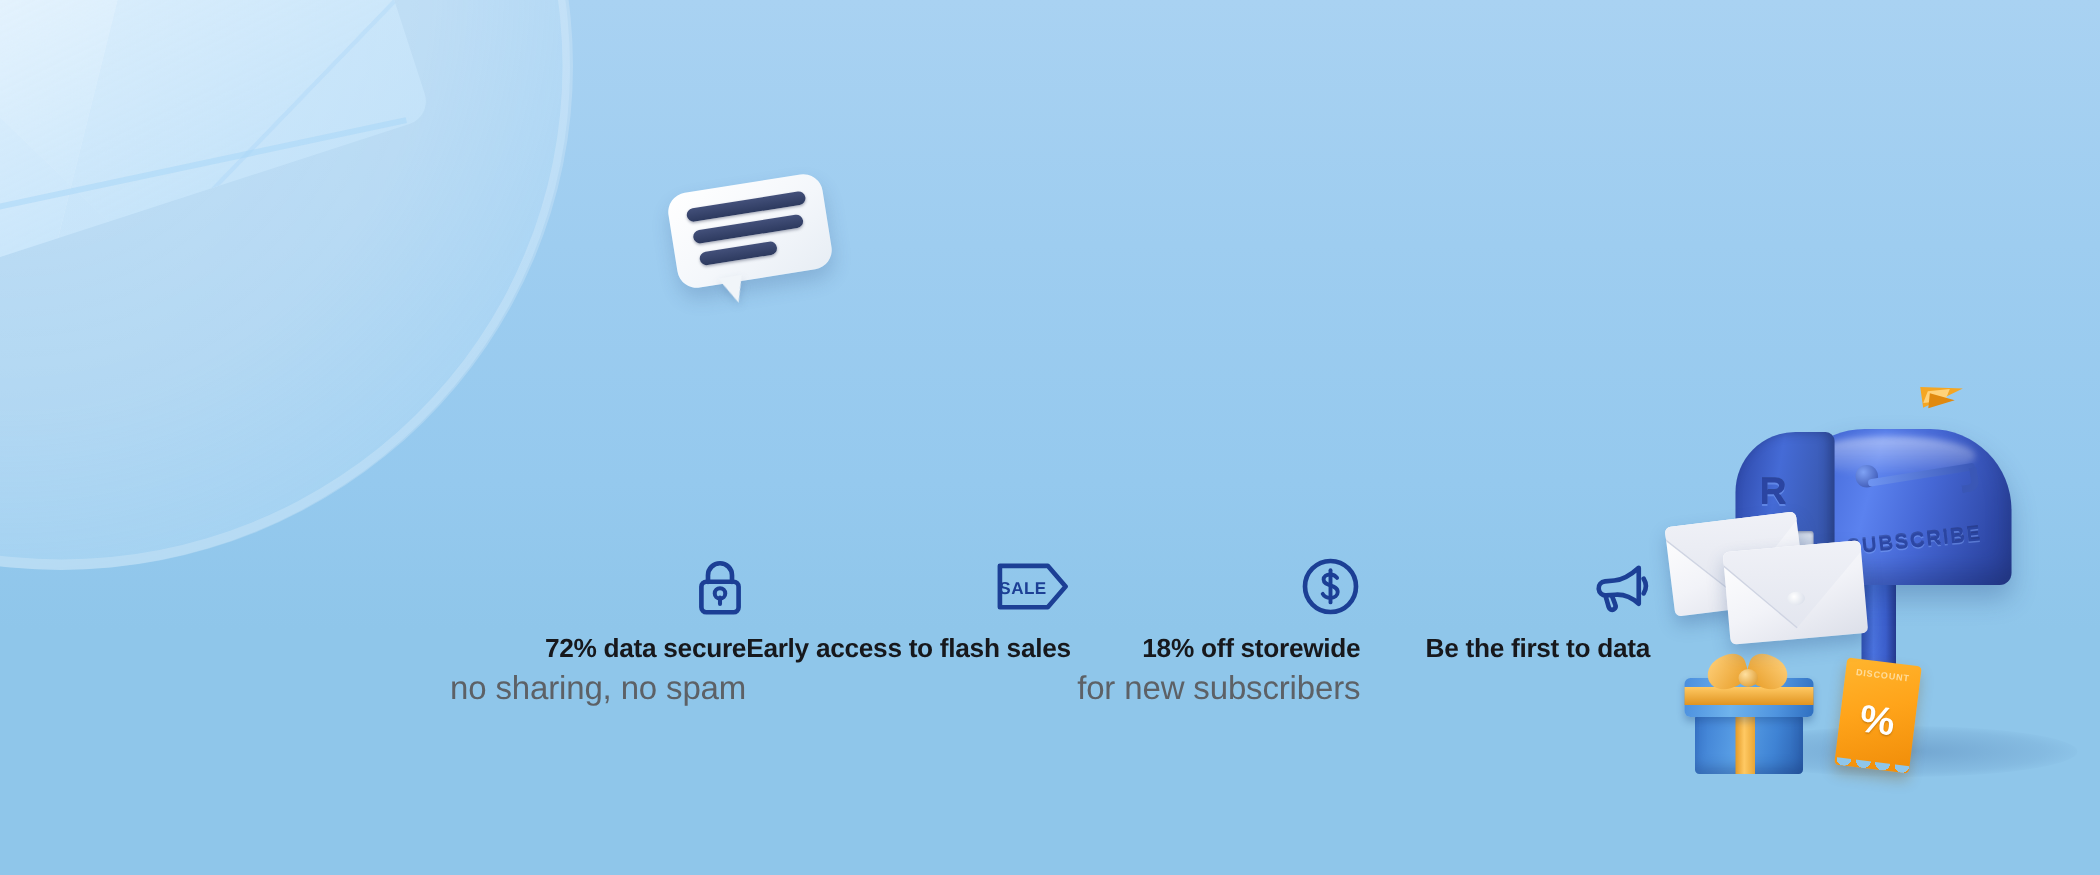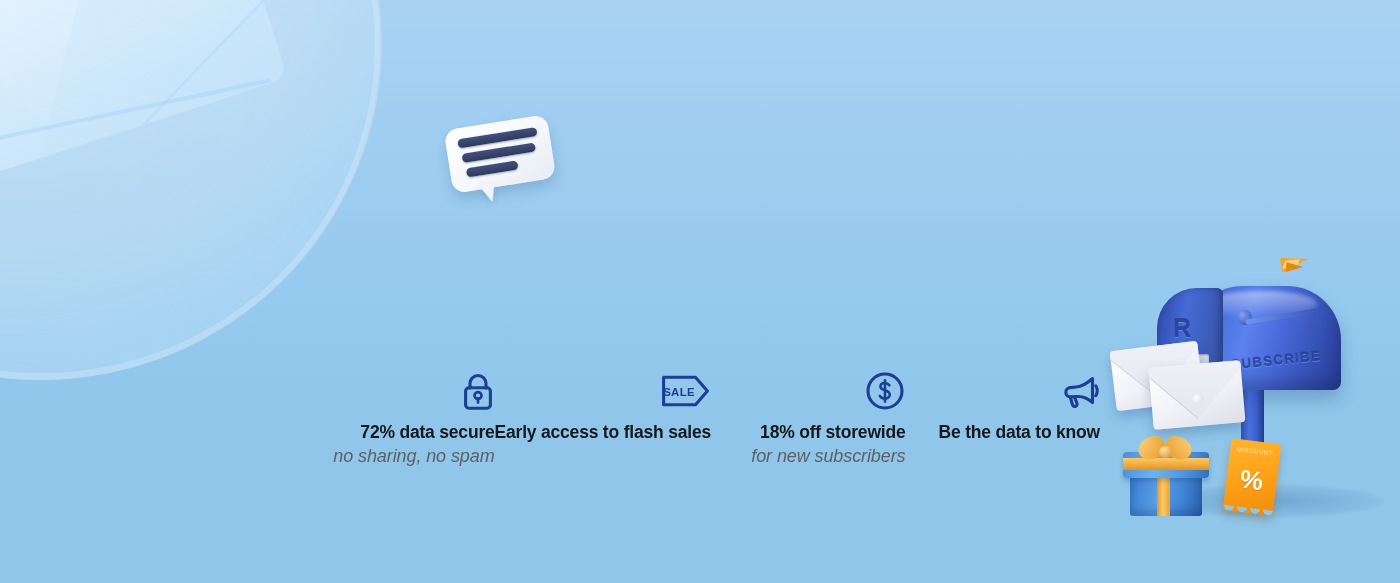--- a/index.html
+++ b/index.html
@@ -132,28 +132,27 @@
   }
   .feature .title {
     font-size:17.5px;
     font-weight:bold;
     color:#17181c;
     letter-spacing:-0.2px;
     line-height:1.15;
     white-space:nowrap;
   }
   .feature .sub {
-    font-size:18px;
+    font-size:22px;
     font-weight:normal;
     color:#5d6166;
     letter-spacing:-0.1px;
     line-height:1.3;
     margin-top:3px;
     white-space:nowrap;
-    font-style:italic;
   }
 
   
   .mailbox-scene {
     position:absolute;
     left:1095px; top:238px;
     width:305px; height:300px;
   }
 
   
@@ -458,21 +457,21 @@
     </div>
 
     <div class="feature">
       <div class="icon">
         <svg width="44" height="40" viewBox="0 0 44 40" fill="none">
           <path d="M36.5 7.5 C31 12.5 25.5 15.6 20.2 16 L14 16.6 C11.4 16.9 9.6 19 9.8 21.6 C10 24.2 12.2 26.1 14.8 25.9 L20.8 25.5 C26 25.1 31.5 27 36.5 31.5 Z" stroke="#1c3f95" stroke-width="3.1" fill="none" stroke-linejoin="round"></path>
           <path d="M14.2 25.8 L16.5 33.8 C16.9 35.3 18.6 36 19.9 35.2 C21 34.5 21.3 33.1 20.8 31.9 L18.4 25.6" stroke="#1c3f95" stroke-width="3.1" fill="none" stroke-linejoin="round"></path>
           <path d="M39.8 14.8 C41.6 17.8 41.6 21.6 39.8 24.6" stroke="#1c3f95" stroke-width="3.1" fill="none" stroke-linecap="round"></path>
         </svg>
       </div>
-      <div class="title">Be the data to know</div>
+      <div class="title">Be the first to data</div>
     </div>
 
   </div>
 
   <div class="mailbox-scene">
 
     <div class="ms-shadow"></div>
 
     <div class="plane">
       <div class="w1"></div>

